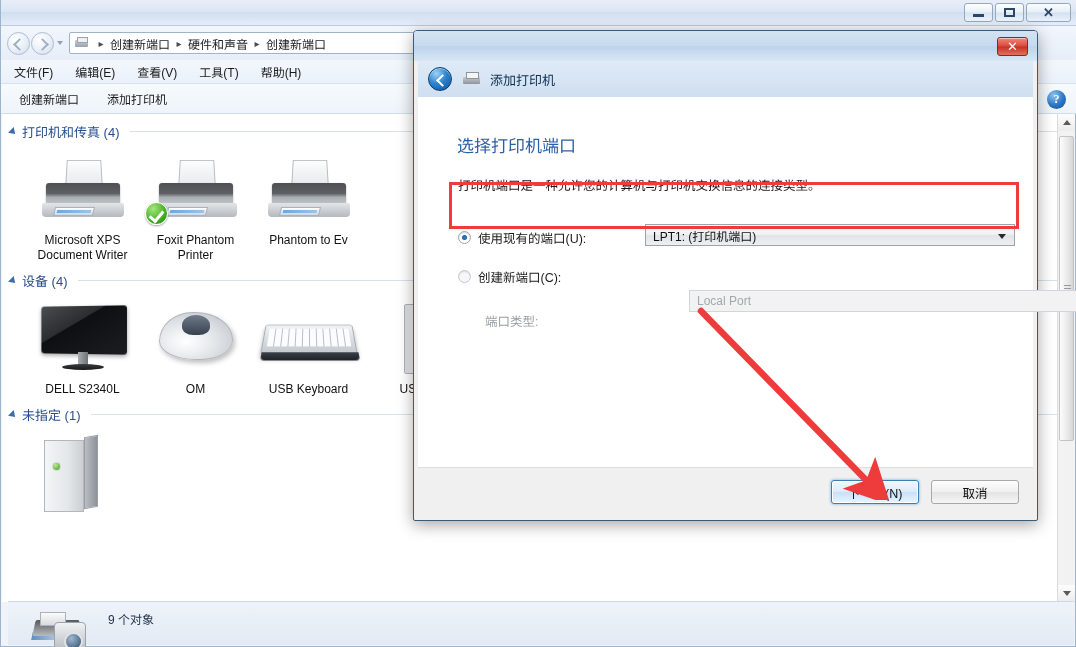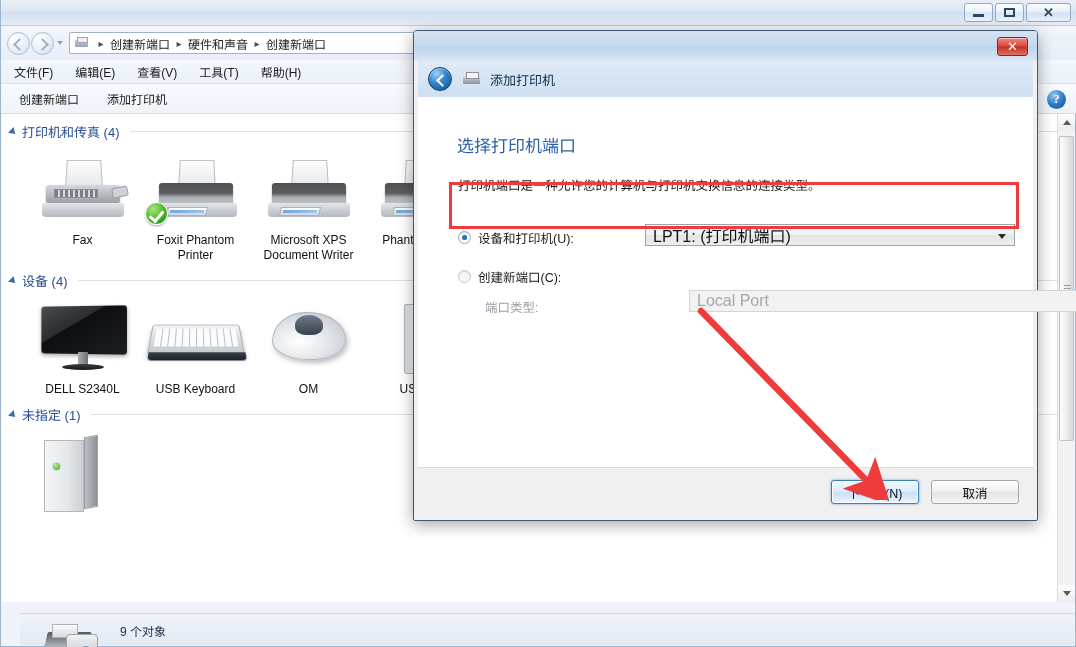--- a/index.html
+++ b/index.html
@@ -297,21 +297,21 @@
   #sb-thumb {
     position:absolute; left:1px; top:22px; width:15px; height:305px;
     background: linear-gradient(to right,#fdfdfd,#e8e8e8 60%,#d6d6d6);
     border:1px solid #c3c3c3; border-radius:2px;
   }
   #sb-thumb::after {
     content:""; position:absolute; left:4px; top:148px; width:7px;height:7px;
     background: repeating-linear-gradient(to bottom,#9a9a9a 0 1px,transparent 1px 3px);
   }
   #explorer-statusbar {
-    position:absolute; left:19px; right:1px; bottom:1px; height:32px;
+    position:absolute; left:7px; right:1px; bottom:1px; height:44px;
     background: linear-gradient(to bottom,#eff3f9,#e2eaf4);
     border-top:1px solid #cdd9e7;
   }
   #status-text {
     position:absolute; left:100px; top:8px; font-size:12px; color:#22344a;
   }
 
   
   #dialog {
     position:absolute; left:413px; top:30px; width:625px; height:491px;
@@ -385,21 +385,21 @@
     background: radial-gradient(circle,#2b7fc4 0%,#17527f 100%);
   }
   .radio.disabled { border-color:#c2c8ce; background:#f6f7f8; }
   .radio-label { margin-left:7px; font-size:12.5px; color:#1a1a1a; white-space:nowrap; }
 
   .combo {
     position:absolute; height:22px;
     background: linear-gradient(to bottom,#fafbfc 0%,#eef0f2 48%,#e2e5e8 52%,#eceef0 100%);
     border:1px solid #9ba3ab;
     display:flex; align-items:center; padding-left:7px;
-    font-size:16px; color:#111;
+    font-size:12px; color:#111;
   }
   .combo .arrow {
     position:absolute; right:8px; top:9px; width:0;height:0;
     border-left:4px solid transparent;border-right:4px solid transparent;border-top:5px solid #2b2b2b;
   }
   .combo.disabled {
     background:#f2f2f2; border:1px solid #d2d6da; color:#a3a8ad;
   }
   .combo.disabled .arrow { border-top-color:#b6bbc0; }
   .field-label { position:absolute; font-size:12.5px; color:#9a9fa5; }
@@ -490,29 +490,28 @@
   <div id="explorer-content">
 
     <div class="group-header">
       <span class="group-tri"></span>
       <span class="group-title">打印机和传真 (4)</span>
       <span class="group-rule"></span>
     </div>
     <div class="item-row">
       <div class="item">
         <div class="item-icon">
-          <div class="printer fax">
+          <div class="printer">
             <div class="paper-up"></div>
             <div class="body"></div>
-            <div class="keys"></div>
             <div class="base"></div>
-            <div class="handset"></div>
+            <div class="out"></div>
           </div>
         </div>
-        <div class="item-label">Fax</div>
+        <div class="item-label">Microsoft XPS Document Writer</div>
       </div>
       <div class="item">
         <div class="item-icon">
           <div class="printer">
             <div class="paper-up"></div>
             <div class="body"></div>
             <div class="base"></div>
             <div class="out"></div>
           </div>
           <div class="check-badge"></div>
@@ -521,31 +520,20 @@
       </div>
       <div class="item">
         <div class="item-icon">
           <div class="printer">
             <div class="paper-up"></div>
             <div class="body"></div>
             <div class="base"></div>
             <div class="out"></div>
           </div>
         </div>
-        <div class="item-label">Microsoft XPS Document Writer</div>
-      </div>
-      <div class="item">
-        <div class="item-icon">
-          <div class="printer">
-            <div class="paper-up"></div>
-            <div class="body"></div>
-            <div class="base"></div>
-            <div class="out"></div>
-          </div>
-        </div>
         <div class="item-label">Phantom to Ev</div>
       </div>
     </div>
 
     <div class="group-header">
       <span class="group-tri"></span>
       <span class="group-title">设备 (4)</span>
       <span class="group-rule"></span>
     </div>
     <div class="item-row">
@@ -554,29 +542,29 @@
           <div class="monitor">
             <div class="screen"></div>
             <div class="neck"></div>
             <div class="foot"></div>
           </div>
         </div>
         <div class="item-label">DELL S2340L</div>
       </div>
       <div class="item">
         <div class="item-icon">
+          <div class="mouse"></div>
+        </div>
+        <div class="item-label">OM</div>
+      </div>
+      <div class="item">
+        <div class="item-icon">
           <div class="keyboard"></div>
         </div>
         <div class="item-label">USB Keyboard</div>
-      </div>
-      <div class="item">
-        <div class="item-icon">
-          <div class="mouse"></div>
-        </div>
-        <div class="item-label">OM</div>
       </div>
       <div class="item">
         <div class="item-icon">
           <div class="tower-sm">
             <div class="strip"></div>
           </div>
         </div>
         <div class="item-label">USER-2</div>
       </div>
     </div>
@@ -629,33 +617,33 @@
     <div id="dlg-printer-icon"></div>
     <div id="dlg-title-text">添加打印机</div>
   </div>
 
   <div id="dialog-body">
     <div id="dlg-desc">打印机端口是一种允许您的计算机与打印机交换信息的连接类型。</div>
     <div id="dlg-heading">选择打印机端口</div>
 
     <div class="radio-row" style="left:40px; top:131px;">
       <span class="radio checked"></span>
-      <span class="radio-label">设备和打印机(U):</span>
+      <span class="radio-label">使用现有的端口(U):</span>
     </div>
     <div class="combo" style="left:227px; top:127px; width:370px;">
       <span>LPT1: (打印机端口)</span>
       <span class="arrow"></span>
     </div>
 
     <div class="radio-row" style="left:40px; top:170px;">
       <span class="radio disabled"></span>
       <span class="radio-label">创建新端口(C):</span>
     </div>
 
-    <div class="field-label" style="left:67px; top:200px;text-align:center;">端口类型:</div>
+    <div class="field-label" style="left:67px; top:214px;text-align:center;">端口类型:</div>
     <div class="combo disabled" style="left:227px; top:193px; width:439px;margin-left:44px;">
       <span>Local Port</span>
       <span class="arrow"></span>
     </div>
   </div>
 
   <div id="dialog-footer">
     <div class="dlg-btn" id="btn-next">下一步(N)</div>
     <div class="dlg-btn" id="btn-cancel">取消</div>
   </div>

